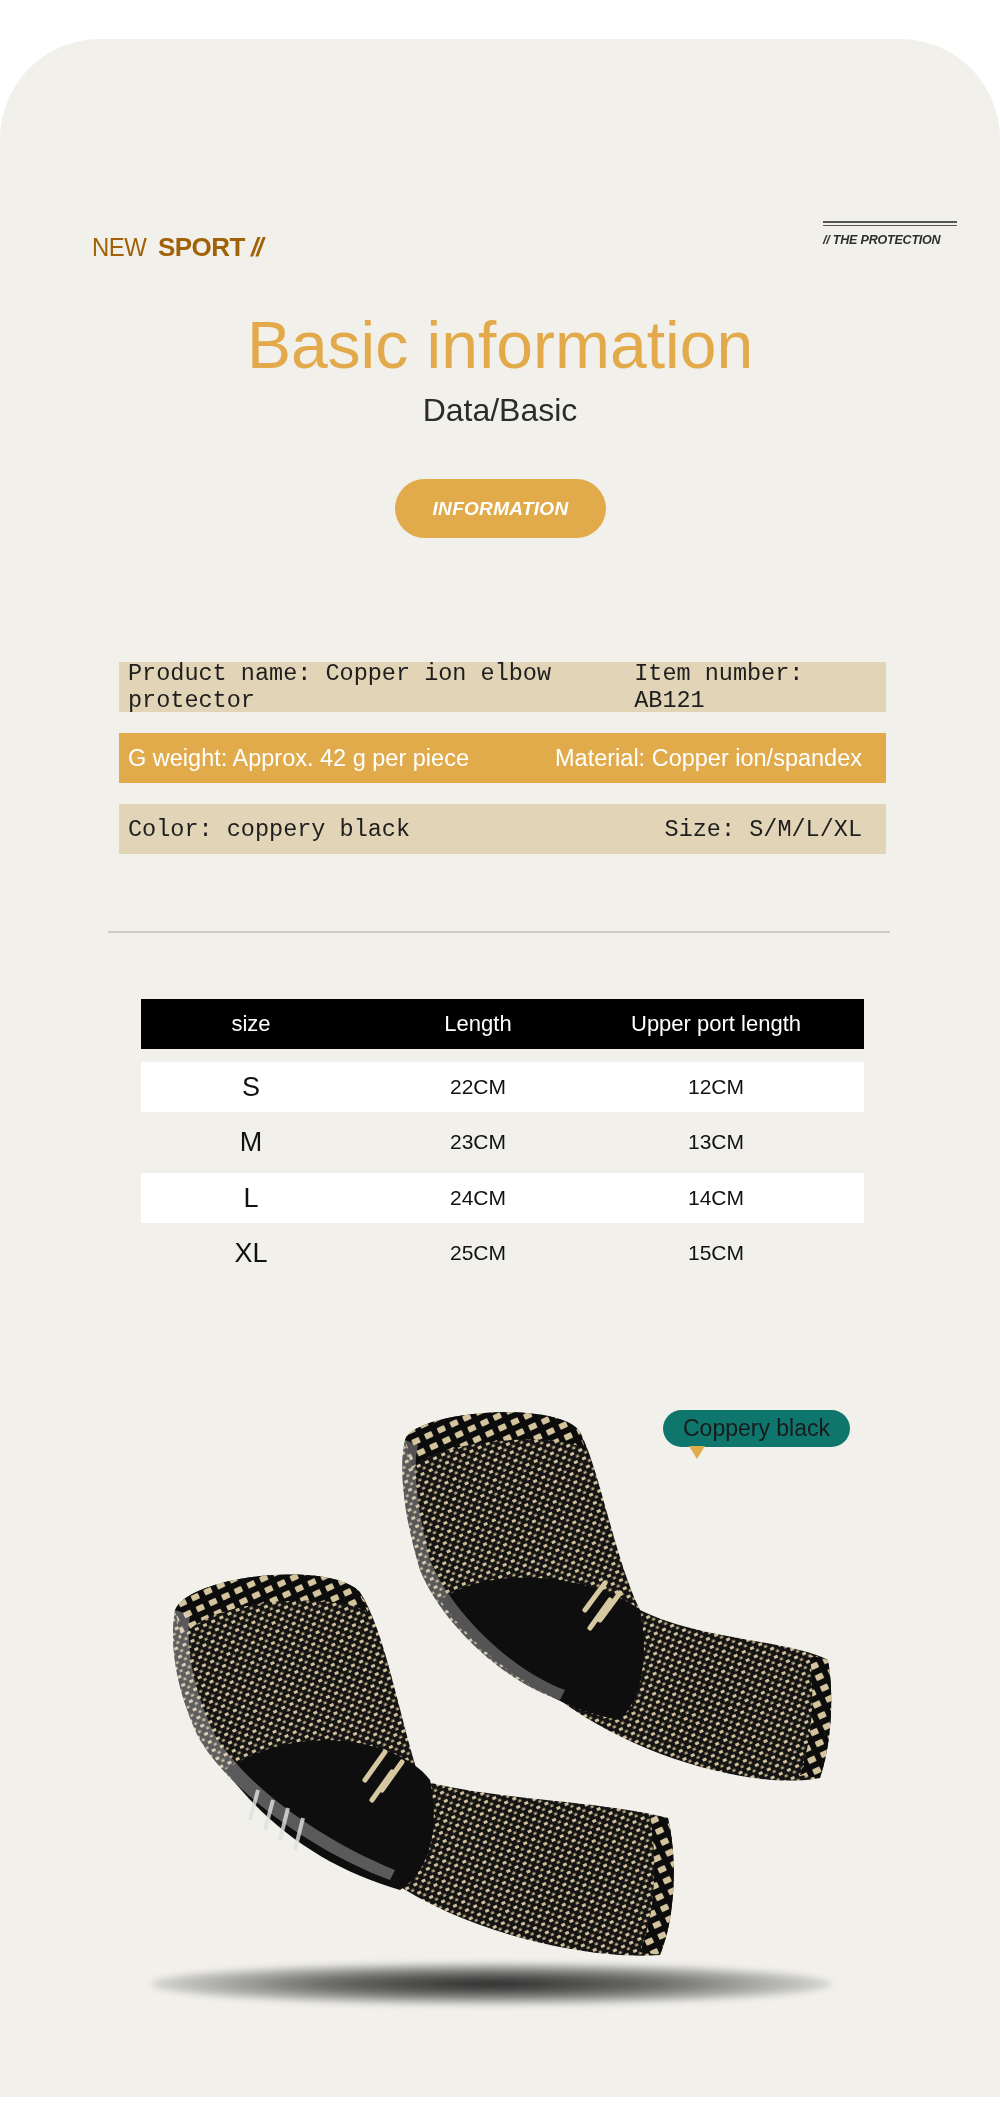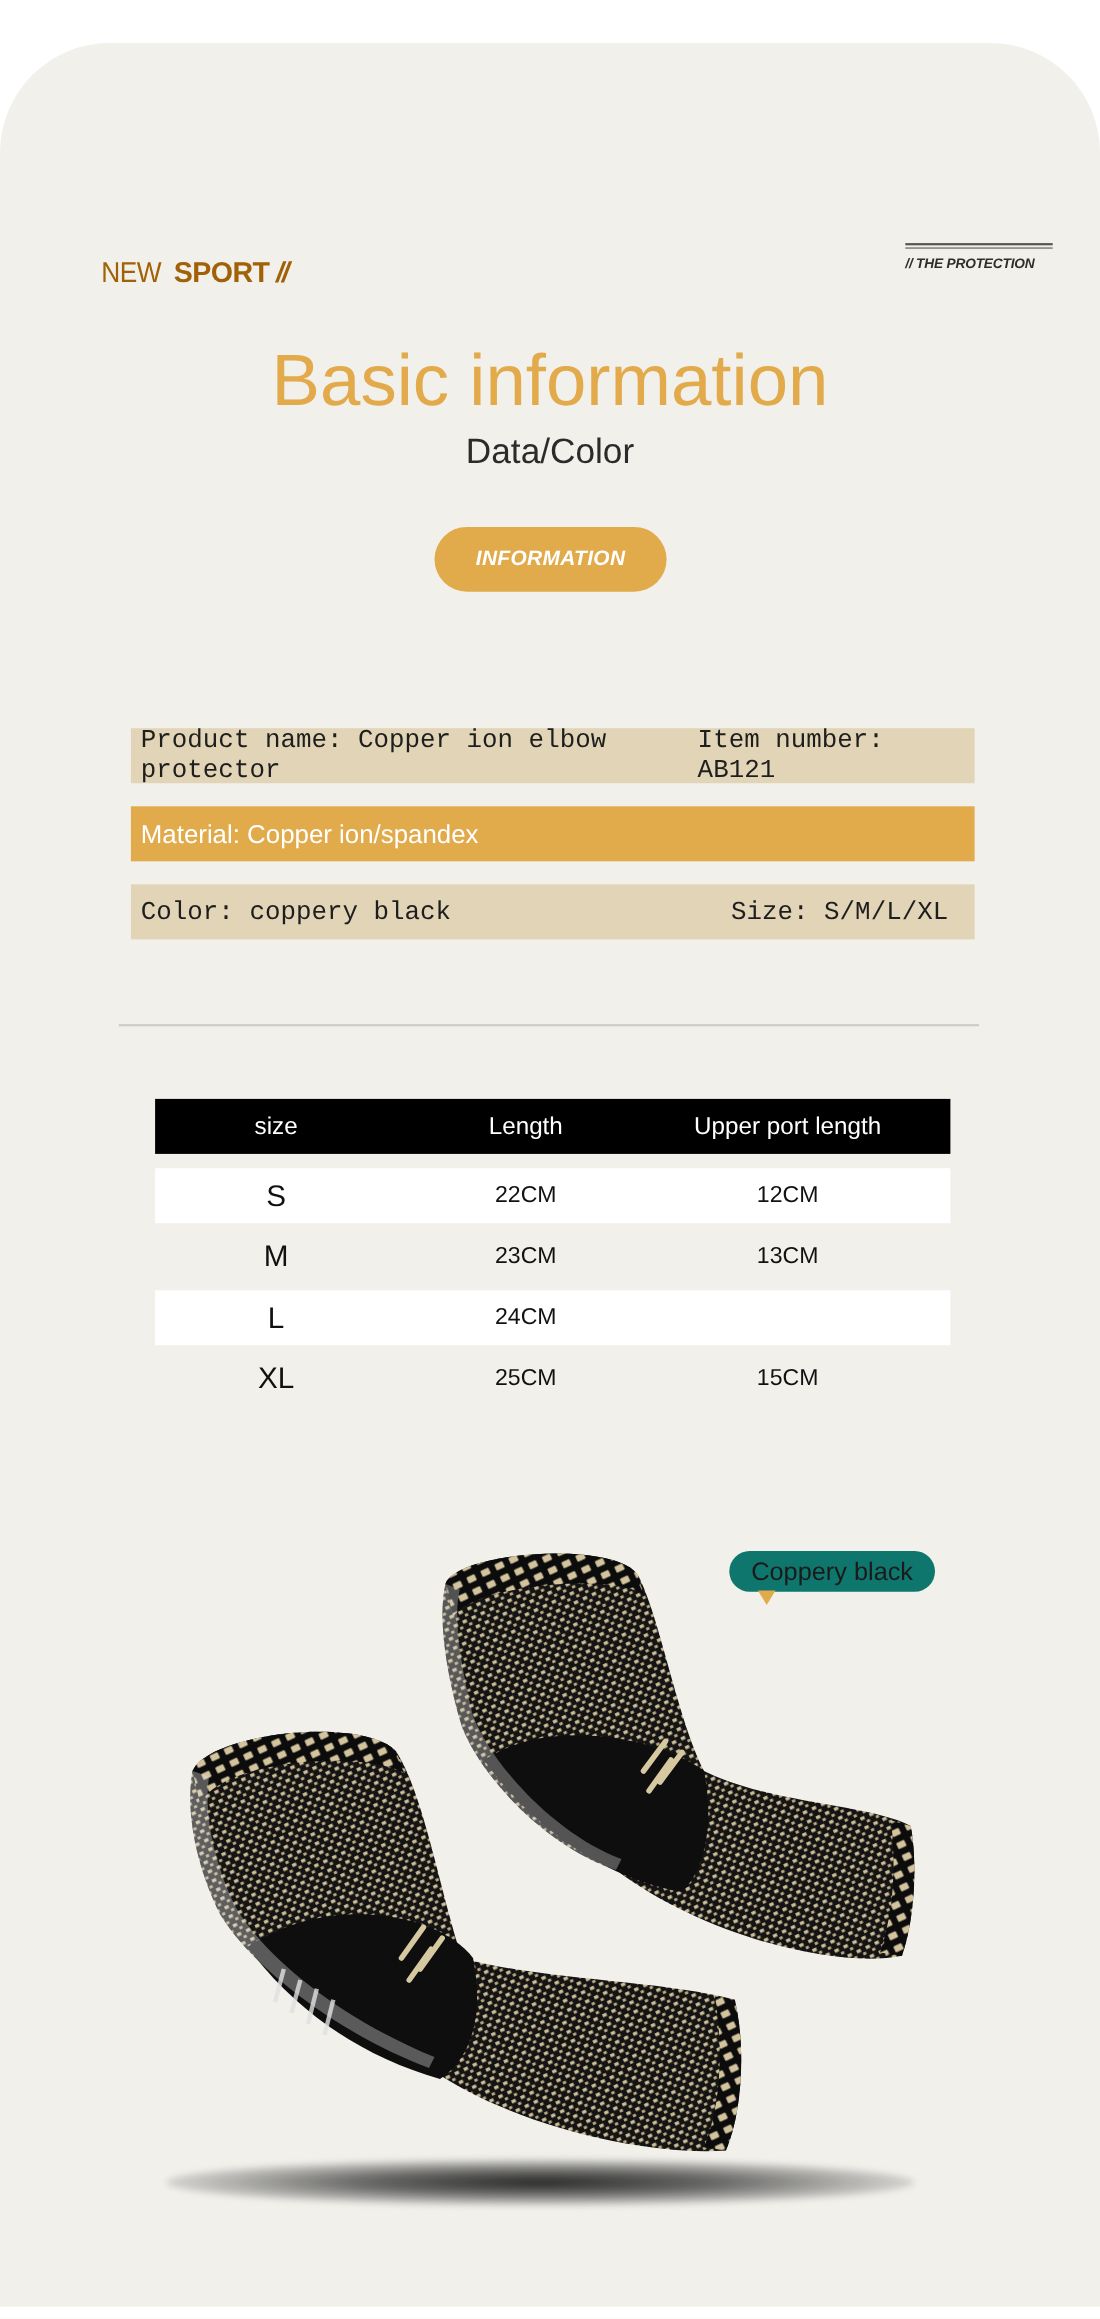--- a/index.html
+++ b/index.html
@@ -63,28 +63,29 @@
   <span class="bold">SPORT</span><span class="slash">//</span>
 </div>
 
 <div class="abs protect">
   <div class="l"></div>
   <div class="l"></div>
   <div class="t">// THE PROTECTION</div>
 </div>
 
 <div class="abs title">Basic information</div>
-<div class="abs subtitle">Data/Color</div>
+<div class="abs subtitle">Data/Basic</div>
 <div class="abs info-btn">INFORMATION</div>
 
 <div class="abs irow beige" style="top:662px;">
   <span>Product name: Copper ion elbow protector</span>
   <span>Item number: AB121</span>
 </div>
 <div class="abs irow gold" style="top:733px;">
+  <span>G weight: Approx. 42 g per piece</span>
   <span>Material: Copper ion/spandex</span>
 </div>
 <div class="abs irow beige" style="top:804px;">
   <span>Color: coppery black</span>
   <span>Size: S/M/L/XL</span>
 </div>
 
 <div class="abs divider"></div>
 
 <div class="abs thead">
@@ -98,20 +99,21 @@
   <div class="cell c3">12CM</div>
 </div>
 <div class="abs trow" style="top:1117px;">
   <div class="cell c1">M</div>
   <div class="cell c2">23CM</div>
   <div class="cell c3">13CM</div>
 </div>
 <div class="abs trow white" style="top:1173px;">
   <div class="cell c1">L</div>
   <div class="cell c2">24CM</div>
+  <div class="cell c3">14CM</div>
 </div>
 <div class="abs trow" style="top:1228px;">
   <div class="cell c1">XL</div>
   <div class="cell c2">25CM</div>
   <div class="cell c3">15CM</div>
 </div>
 
 <div class="abs shadow"></div>
 
 <svg class="abs product" viewBox="150 1400 700 570" xmlns="http://www.w3.org/2000/svg">

